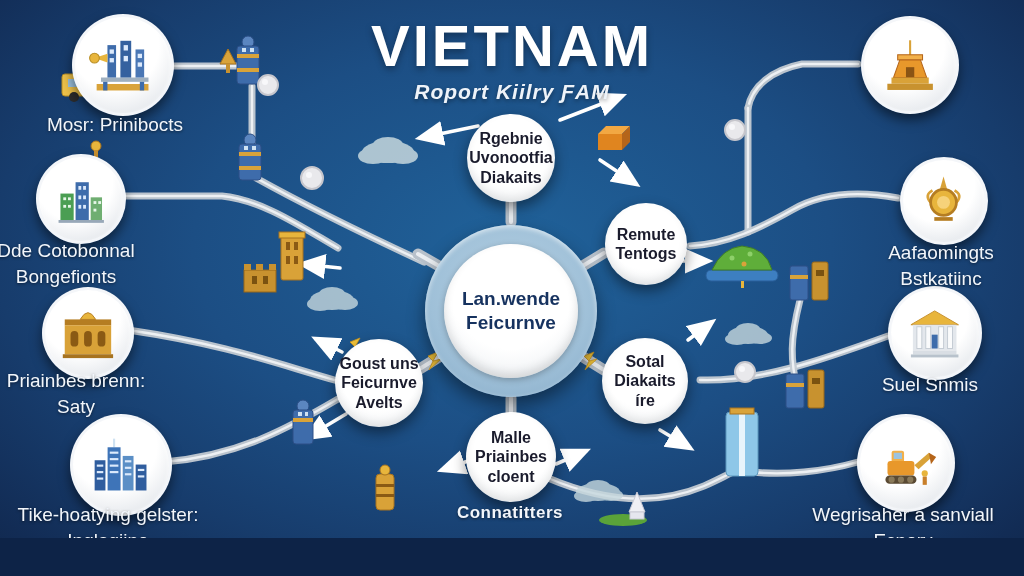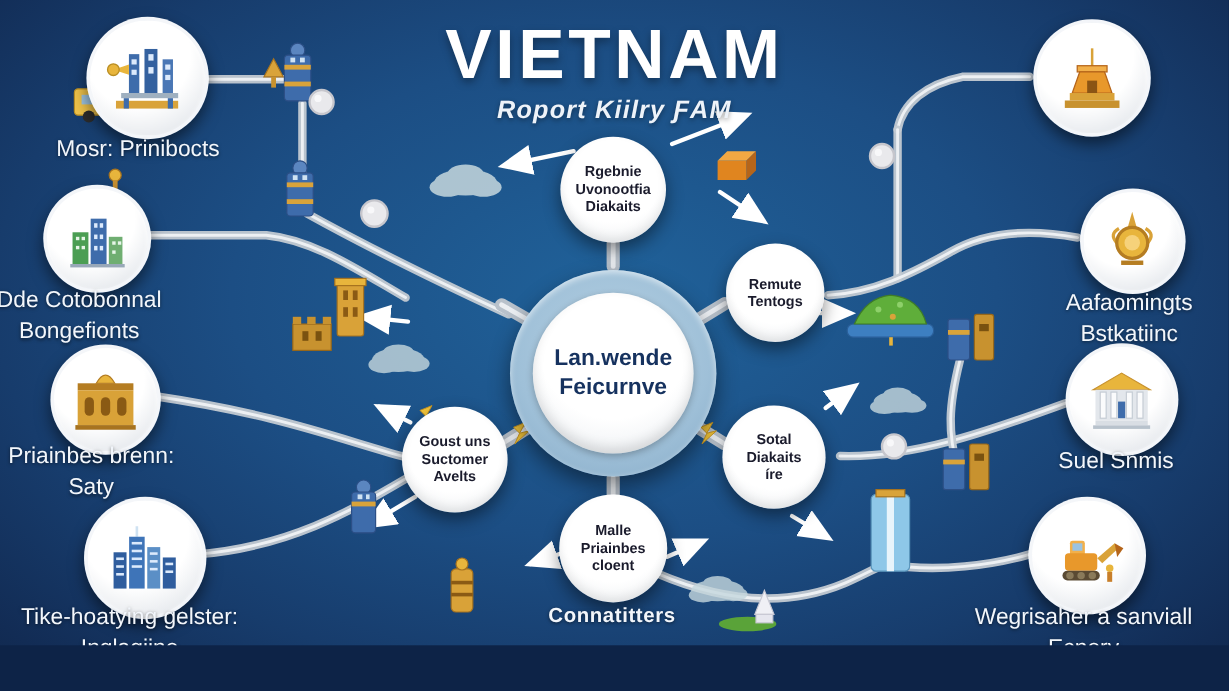--- a/index.html
+++ b/index.html
@@ -36,21 +36,21 @@
     background:radial-gradient(circle at 50% 32%, #ffffff 55%, #eef1f4 85%, #dfe4e9 100%);
     box-shadow:inset 0 -5px 10px rgba(0,0,0,.12), 0 2px 6px rgba(0,0,0,.25);
     display:flex;align-items:center;justify-content:center;text-align:center;
     color:#16325f;font-weight:bold;font-size:19px;line-height:1.25;white-space:pre-line;
   }
   .node{
     position:absolute;border-radius:50%;
     background:radial-gradient(circle at 50% 32%, #ffffff 58%, #f0f2f4 85%, #e2e6ea 100%);
     box-shadow:0 6px 14px rgba(0,0,0,.45), inset 0 -4px 8px rgba(0,0,0,.08);
     display:flex;align-items:center;justify-content:center;text-align:center;
-    color:#1a1b2c;font-weight:bold;font-size:12px;line-height:1.2;white-space:pre-line;
+    color:#1a1b2c;font-weight:bold;font-size:16px;line-height:1.2;white-space:pre-line;
   }
   .badge{
     position:absolute;border-radius:50%;
     background:radial-gradient(circle at 42% 30%, #ffffff 50%, #e7eaee 80%, #d5dade 100%);
     border:3px solid rgba(243,246,249,.95);
     box-shadow:0 6px 12px rgba(0,0,0,.5), inset 0 2px 4px rgba(255,255,255,.9);
     display:flex;align-items:center;justify-content:center;
   }
   .badge svg{width:72%;height:72%;}
   .item-label{
@@ -293,21 +293,21 @@
     <div class="hub-inner">Lan.wende
 Feicurnve</div>
   </div>
 
   <div class="node" style="left:467px;top:114px;width:88px;height:88px;">Rgebnie
 Uvonootfia
 Diakaits</div>
   <div class="node" style="left:605px;top:203px;width:82px;height:82px;">Remute
 Tentogs</div>
   <div class="node" style="left:335px;top:339px;width:88px;height:88px;">Goust uns
-Suctomer
+Feicurnve
 Avelts</div>
   <div class="node" style="left:602px;top:338px;width:86px;height:86px;">Sotal
 Diakaits
 íre</div>
   <div class="node" style="left:466px;top:412px;width:90px;height:90px;">Malle
 Priainbes
 cloent</div>
 
   <div class="caption">Connatitters</div>
 

